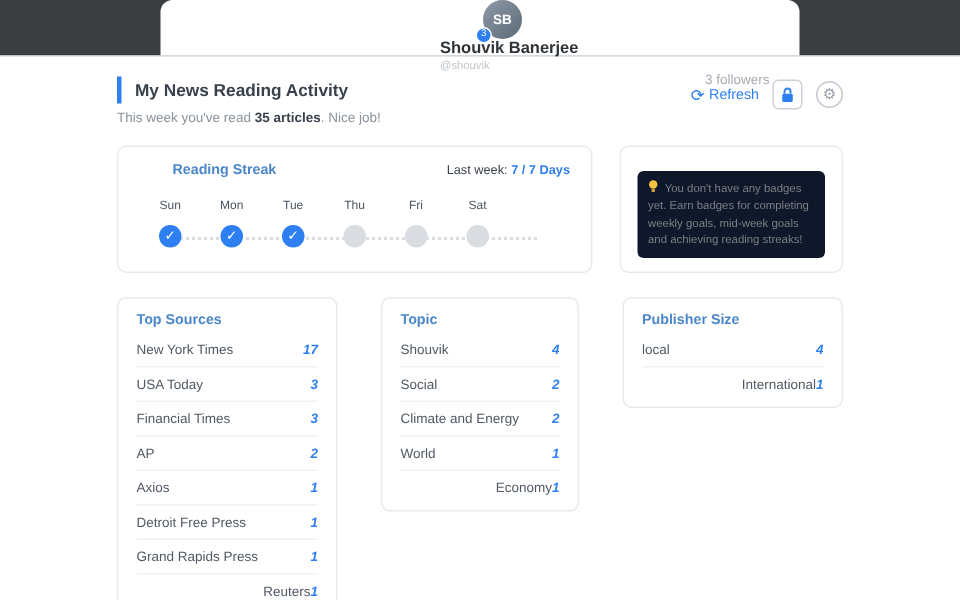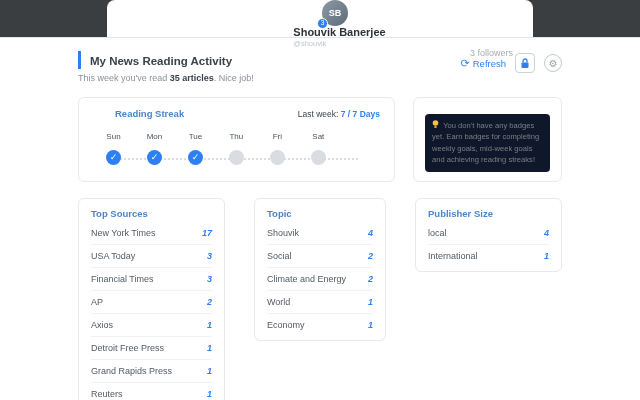--- a/index.html
+++ b/index.html
@@ -86,21 +86,21 @@
   }
   .bulb { color:#f5b942; margin-right:2px; }
 
   .row2 { margin-top:16px; display:grid; grid-template-columns:147px 132px 147px; justify-content:space-between; align-items:start; }
   .list-card { padding:9px 12px 4px; }
   .list-card .card-title { margin-bottom:3px; }
   .stat-row {
     display:flex; justify-content:space-between; align-items:center;
     padding:6px 0; border-bottom:1px solid #f0f2f5; font-size:9px;
   }
-  .stat-row:last-child { border-bottom:none; }
+  .stat-row:last-child { border-bottom:none;justify-content:flex-end; }
   .stat-label { color:#515a64; }
   .stat-value { color:#2d7ff2; font-weight:bold;font-style:italic; }
 </style>
 </head>
 <body>
 
 <div class="top-strip">
   <div class="header-card">
     <div class="avatar-wrap">
       <div class="avatar">SB</div>

